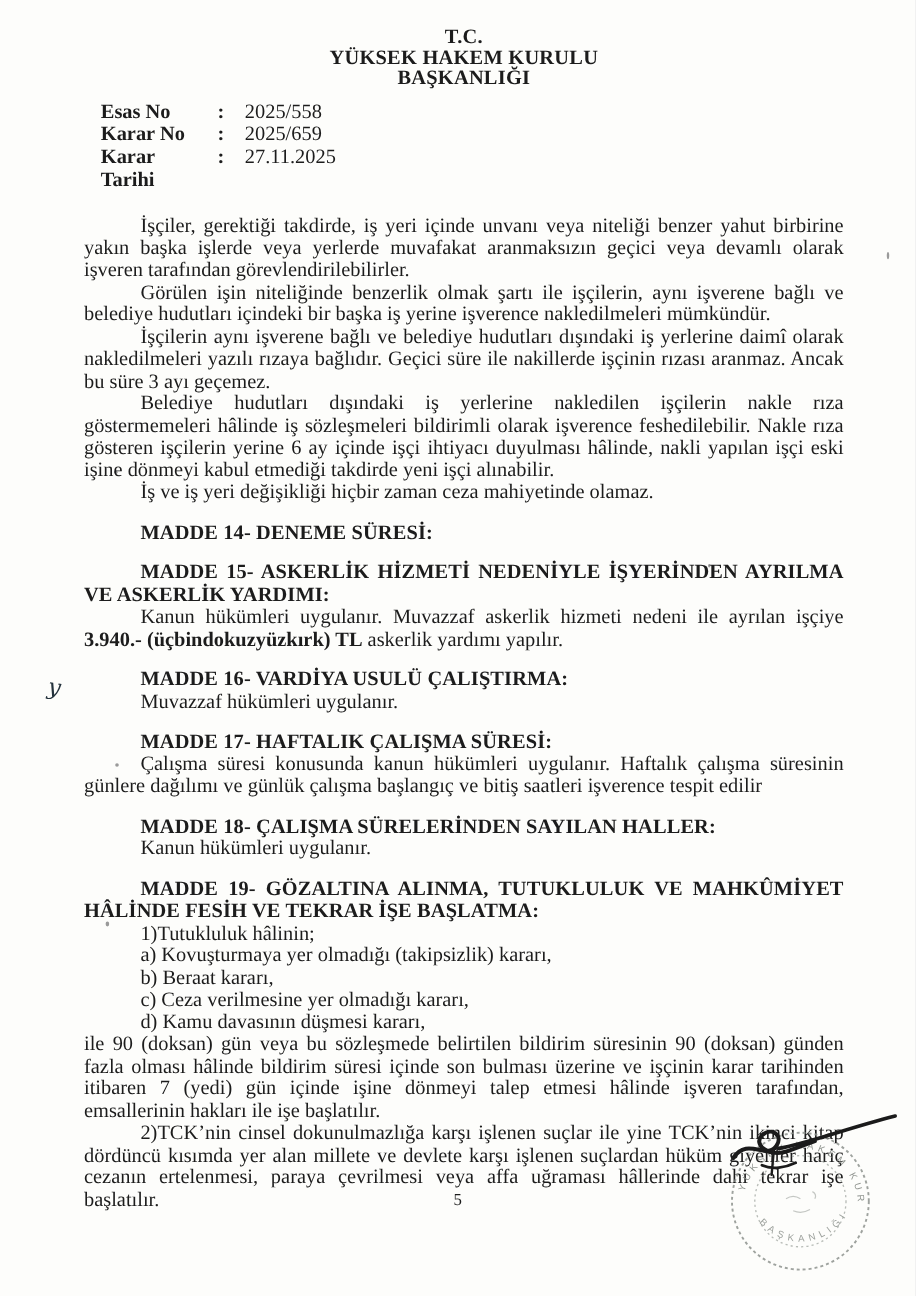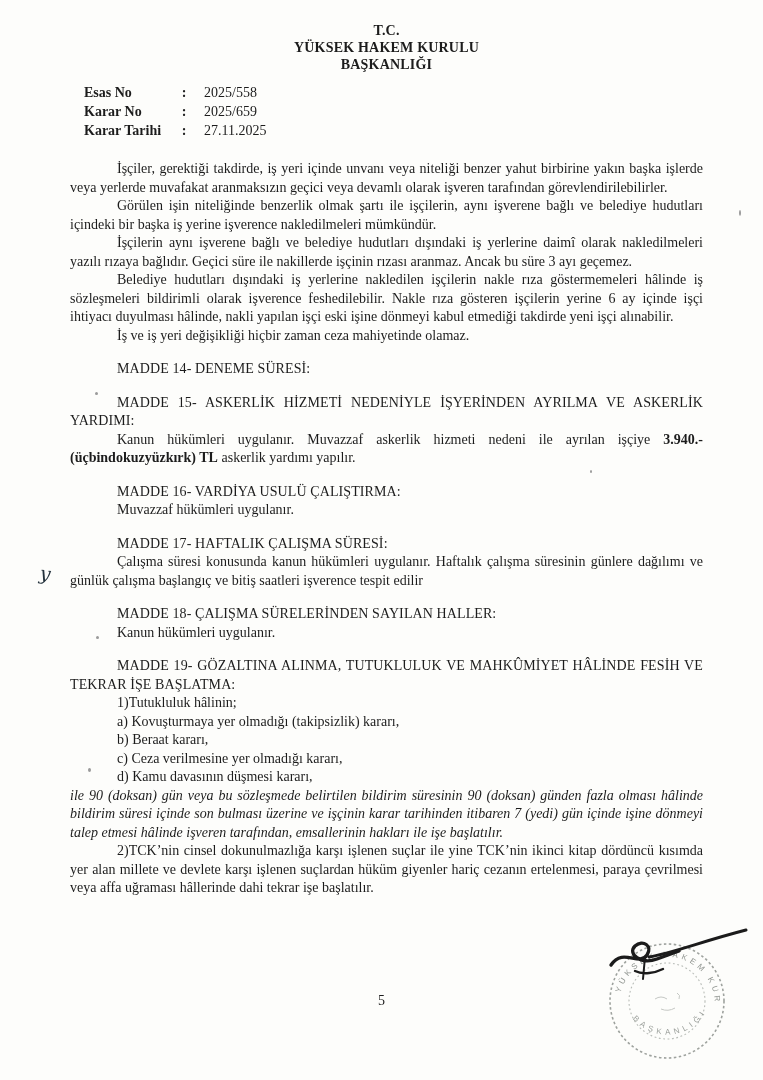--- a/index.html
+++ b/index.html
@@ -10,45 +10,45 @@
     background:#fdfdfb;
     font-family:"Liberation Serif", serif;
     color:#1c1c1c;
     overflow:hidden;
     box-sizing:border-box;
   }
   .doc{
     position:relative;
     z-index:2;
     padding:22px 60px 0 70px;
-    font-size:14px;
+    font-size:17px;
     line-height:18.5px;
   }
   .center-head{
     text-align:center;
     font-weight:bold;
     line-height:17px;
     letter-spacing:.2px;
   }
   .meta{margin:10px 0 0 14px;}
   .meta-row{display:flex;line-height:19px;}
   .meta-label{width:92px;font-weight:bold;}
   .meta-colon{width:16px;font-weight:bold;text-align:center;}
   .meta-value{margin-left:12px;}
   .body-text{margin-top:20px;}
   .para{
     margin:0;
     text-align:justify;
     text-indent:47px;
   }
-  .noindent{text-indent:0;font-style:italic;}
+  .noindent{text-indent:0;}
   .article{margin-top:15px;}
   .heading{
     margin:0;
-    font-weight:normal;
+    font-weight:bold;
     text-align:justify;
     text-indent:47px;
     letter-spacing:.1px;
   }
   .amount{font-weight:bold;}
   .list-line{margin:0;text-indent:47px;text-align:left;}
   .footer-pagenum{
     position:absolute;
     left:0;right:0;
     top:993px;

